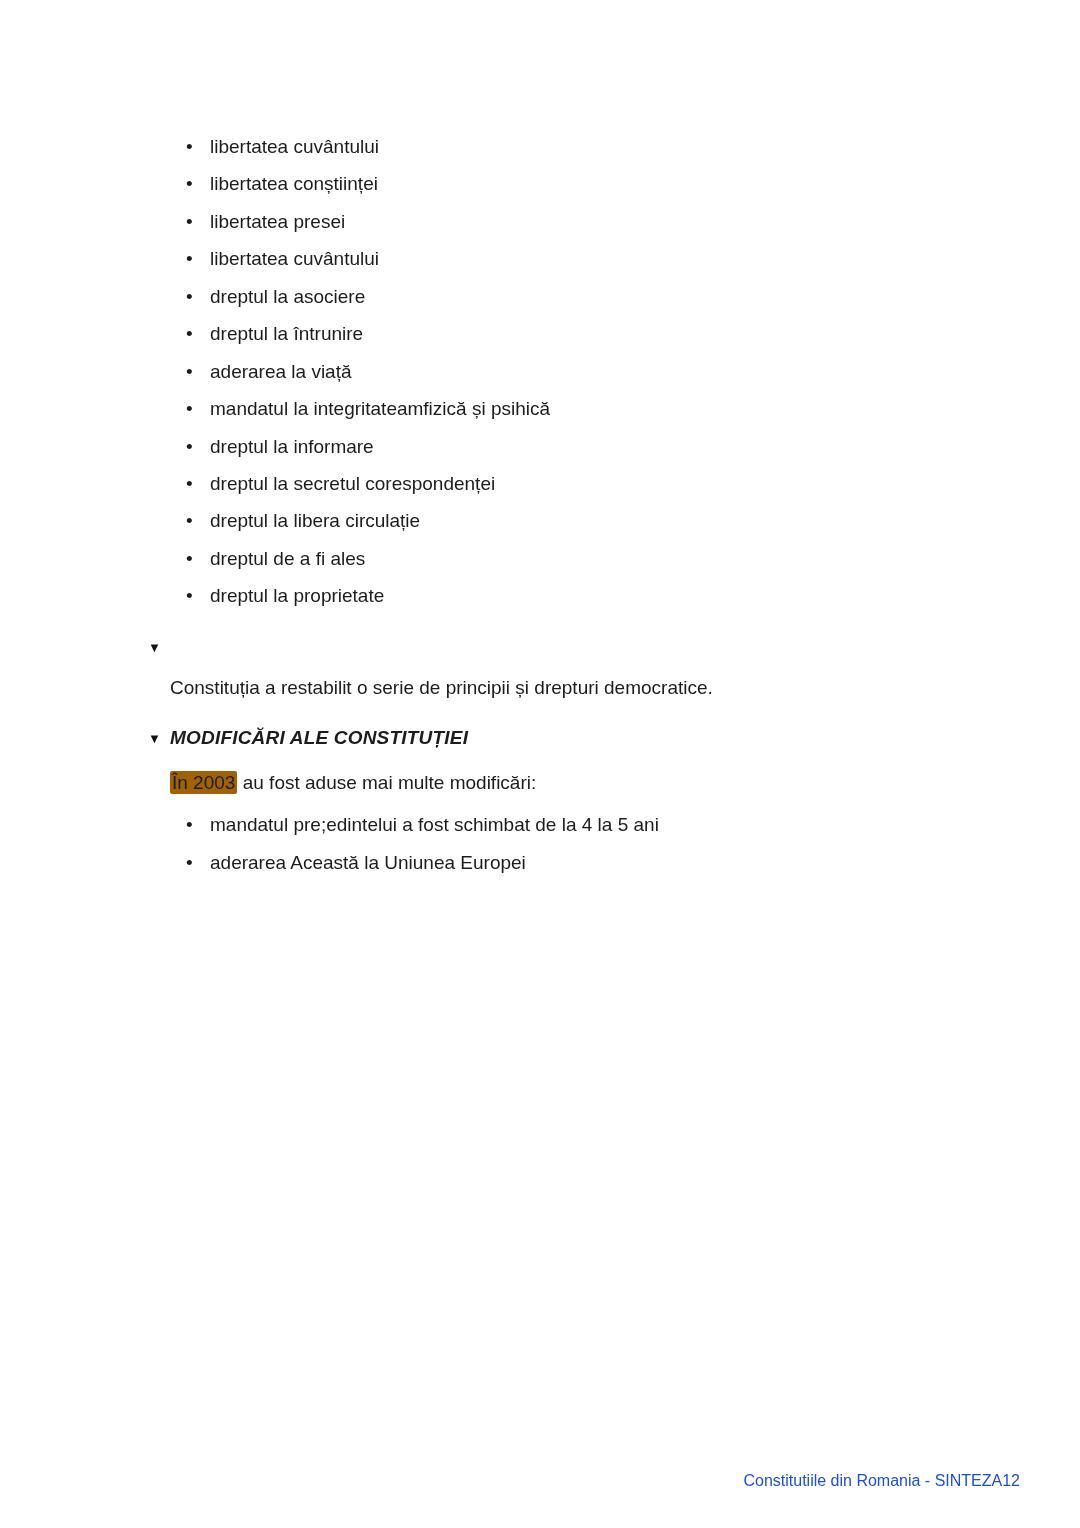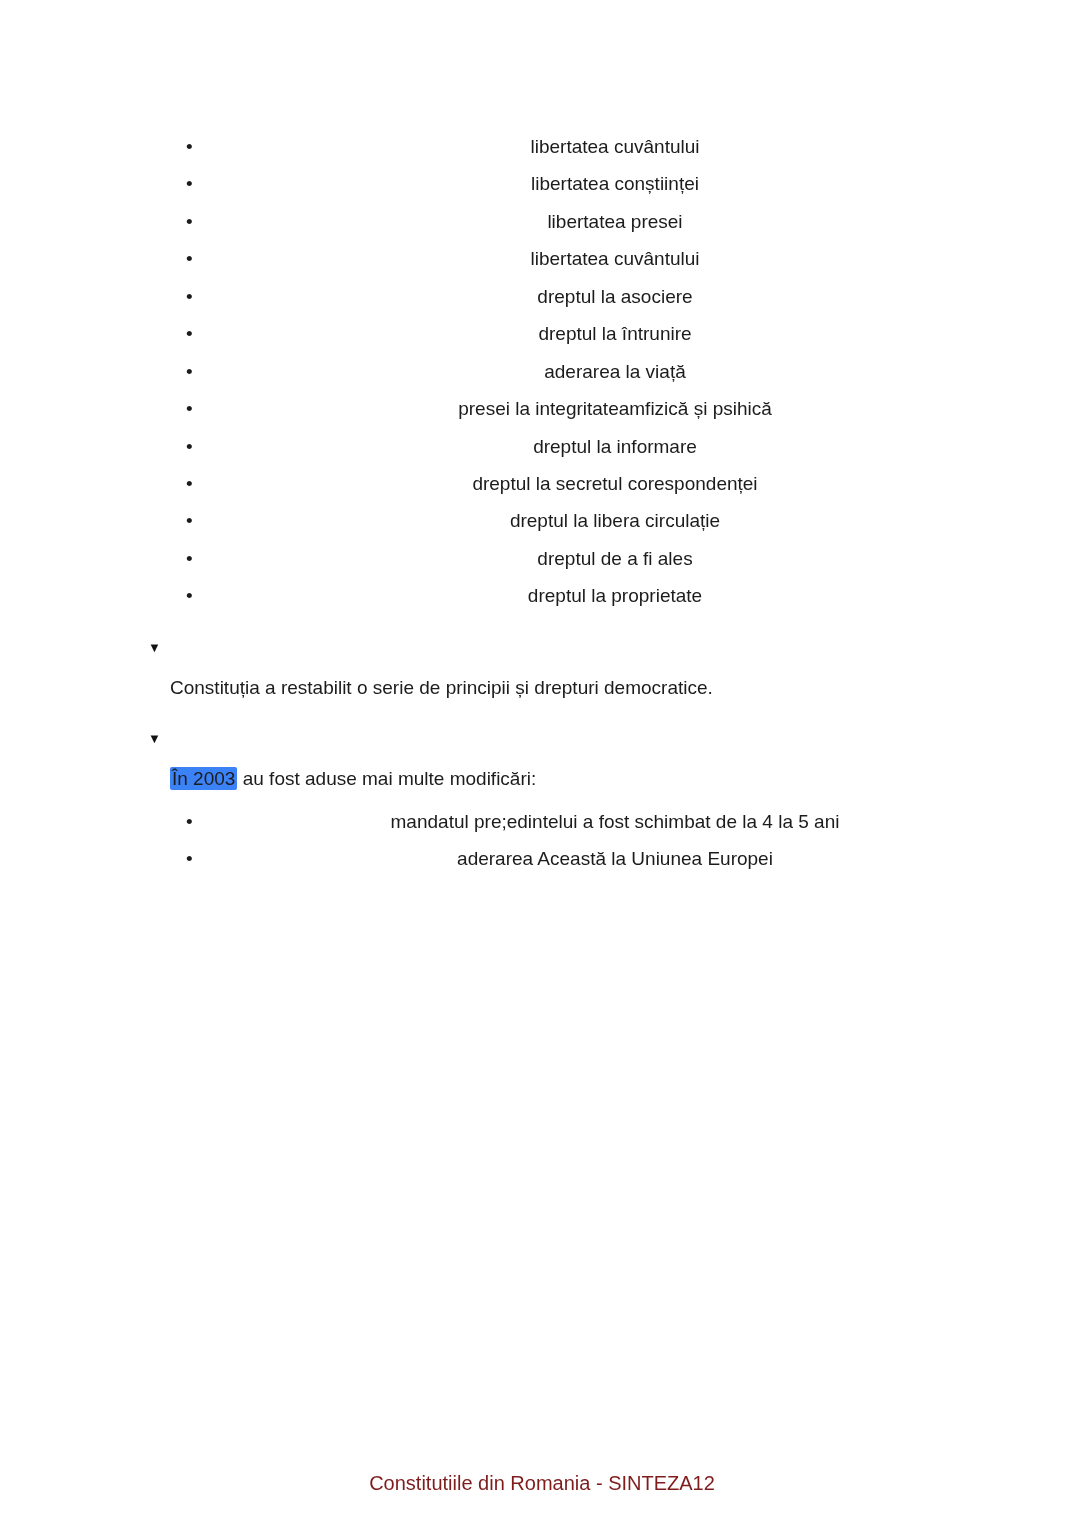--- a/index.html
+++ b/index.html
@@ -17,21 +17,21 @@
     font-size: 19px;
     line-height: 1.55;
   }
   ul.bullet-list { list-style: none; }
   li.bullet-item { display: flex; margin: 8px 0; }
   .bullet {
     flex: 0 0 24px;
     margin-left: 38px;
     color: #1c1c1c;
   }
-  .li-text { flex: 1; text-align: center; }
+  .li-text { flex: 1; }
   .para {
     margin: 13px 0 13px 22px;
     max-width: 742px;
   }
   .toggle-row {
     display: flex;
     align-items: flex-start;
     margin: 21px 0 15px 0;
     cursor: pointer;
   }
@@ -41,34 +41,34 @@
     padding-top: 6px;
     color: #111111;
   }
   .toggle-title {
     font-size: 19px;
     font-weight: bold;
     font-style: italic;
     letter-spacing: 0.2px;
   }
   .hl {
-    background: #3b82f6;
+    background: #a16207;
     padding: 1px 2px;
     border-radius: 2px;
   }
   .footer {
     position: absolute;
     left: 64px;
     right: 60px;
     top: 1472px;
     display: flex;
-    justify-content: center;
+    justify-content: flex-end;
     align-items: baseline;
-    color: #7f1d1d;
-    font-size: 20px;
+    color: #1d4ed8;
+    font-size: 16px;
   }
 </style>
 </head>
 <body>
 
 <div class="page">
   <main class="content">
 
     <ul class="bullet-list">
       <li class="bullet-item">
@@ -94,21 +94,21 @@
       <li class="bullet-item">
         <span class="bullet">•</span>
         <span class="li-text">dreptul la întrunire</span>
       </li>
       <li class="bullet-item">
         <span class="bullet">•</span>
         <span class="li-text">aderarea la viață</span>
       </li>
       <li class="bullet-item">
         <span class="bullet">•</span>
-        <span class="li-text">presei la integritateamfizică și psihică</span>
+        <span class="li-text">mandatul la integritateamfizică și psihică</span>
       </li>
       <li class="bullet-item">
         <span class="bullet">•</span>
         <span class="li-text">dreptul la informare</span>
       </li>
       <li class="bullet-item">
         <span class="bullet">•</span>
         <span class="li-text">dreptul la secretul corespondenței</span>
       </li>
       <li class="bullet-item">
@@ -127,20 +127,21 @@
 
 
     <div class="toggle-row">
       <span class="toggle-marker">▼</span>
     </div>
 
     <p class="para">Constituția a restabilit o serie de principii și drepturi democratice.</p>
 
     <div class="toggle-row">
       <span class="toggle-marker">▼</span>
+      <h3 class="toggle-title">MODIFICĂRI ALE CONSTITUȚIEI</h3>
     </div>
 
     <p class="para"><span class="hl">În 2003</span><span> au fost aduse mai multe modificări:</span></p>
 
     <ul class="bullet-list">
       <li class="bullet-item">
         <span class="bullet">•</span>
         <span class="li-text">mandatul pre;edintelui a fost schimbat de la 4 la 5 ani</span>
       </li>
       <li class="bullet-item">

